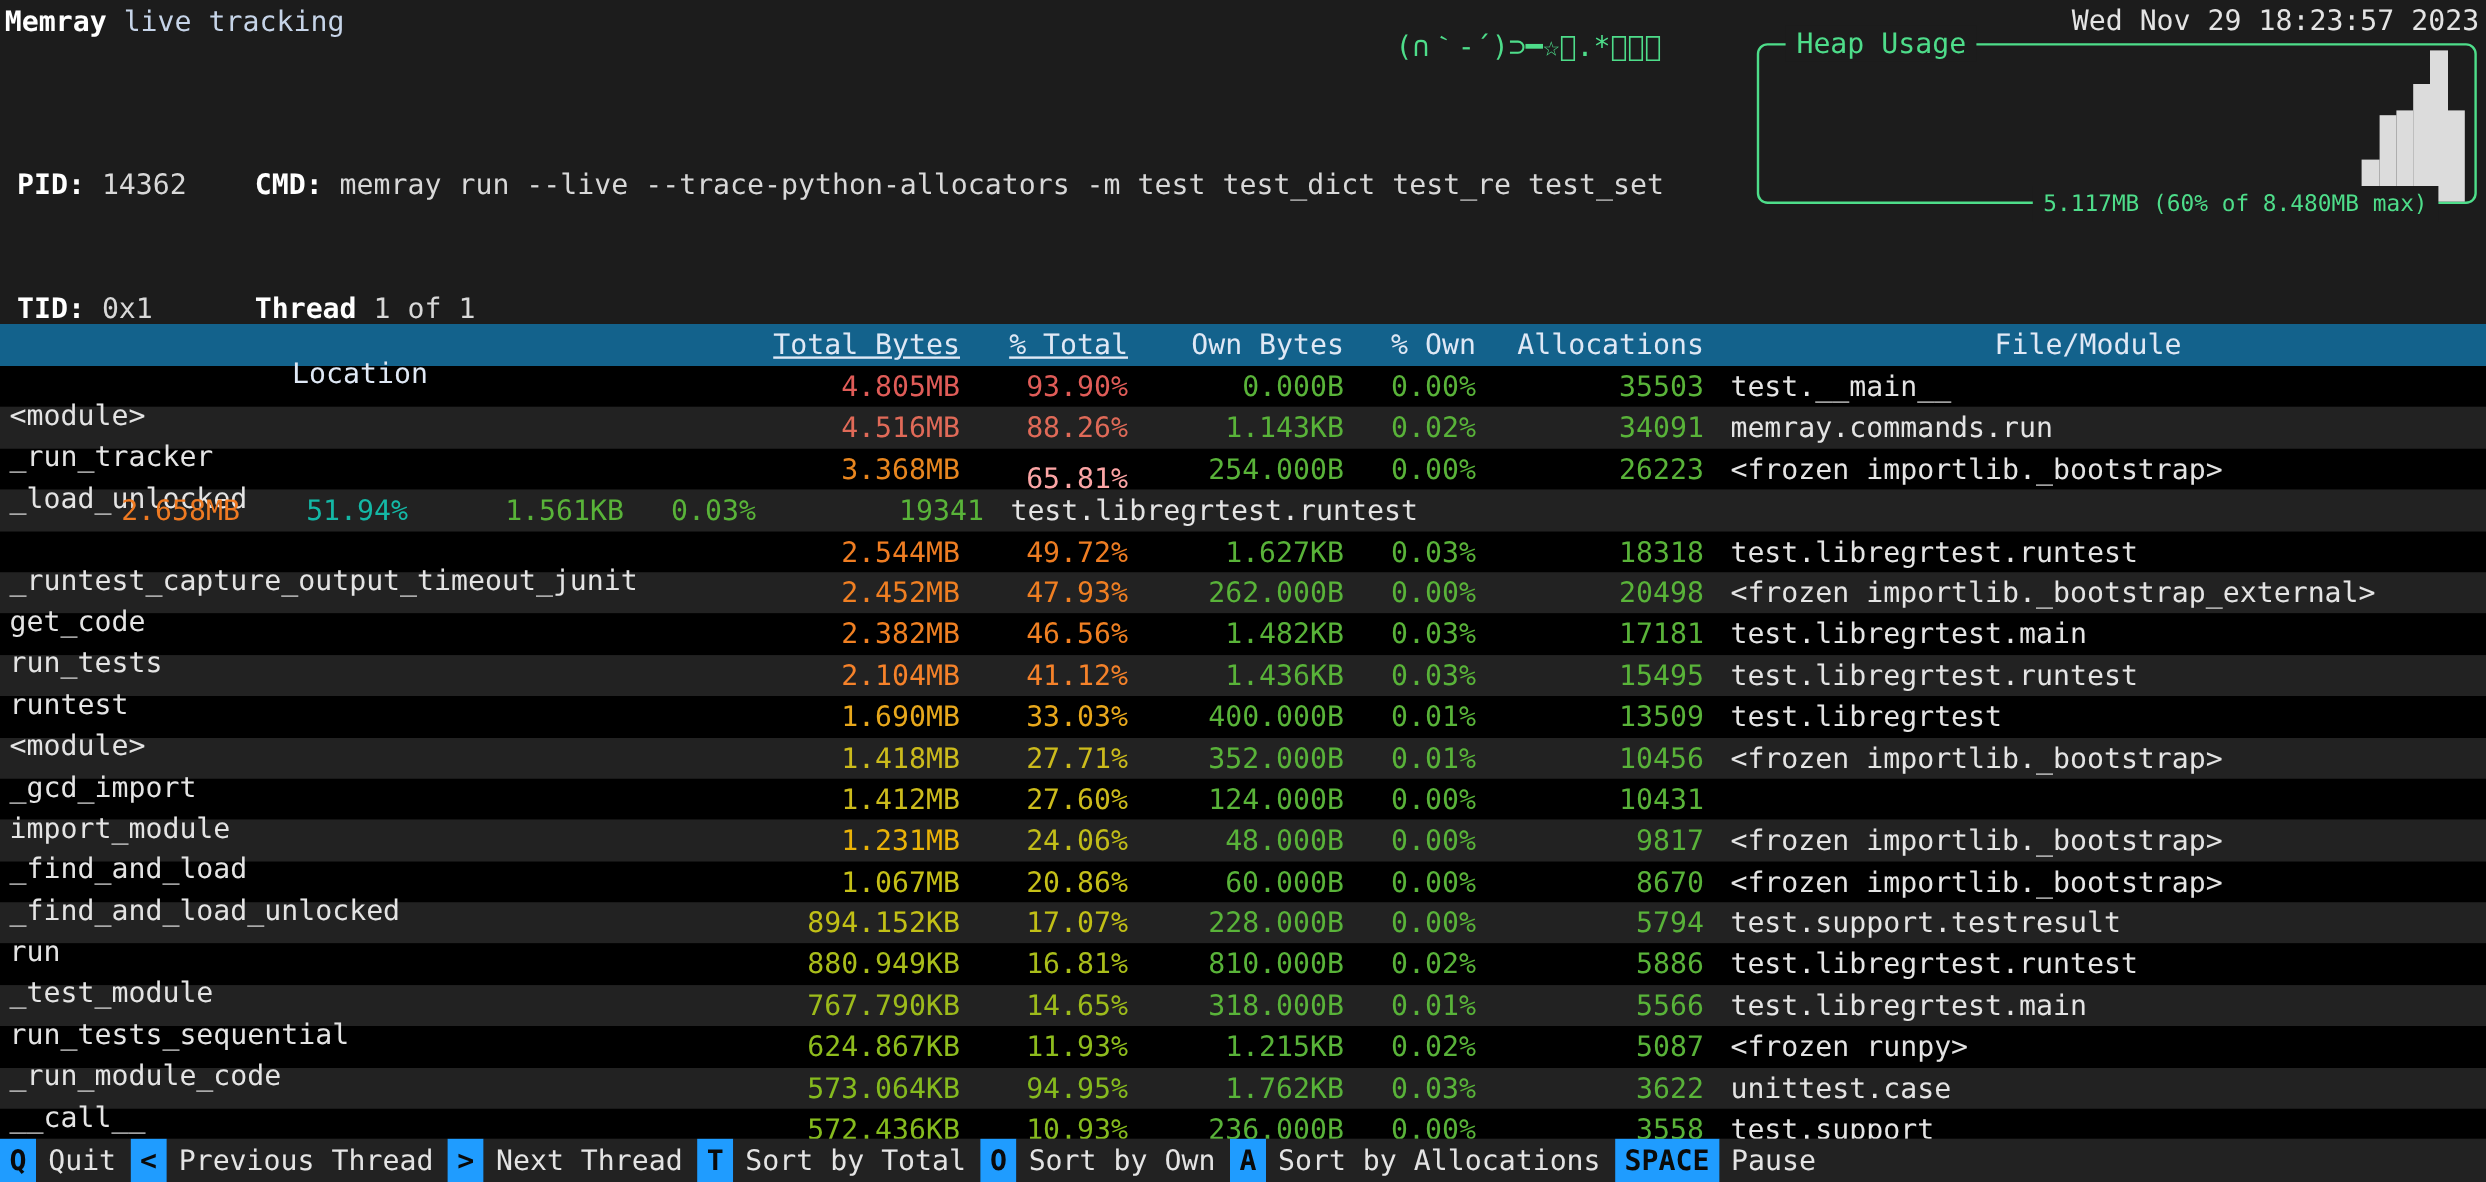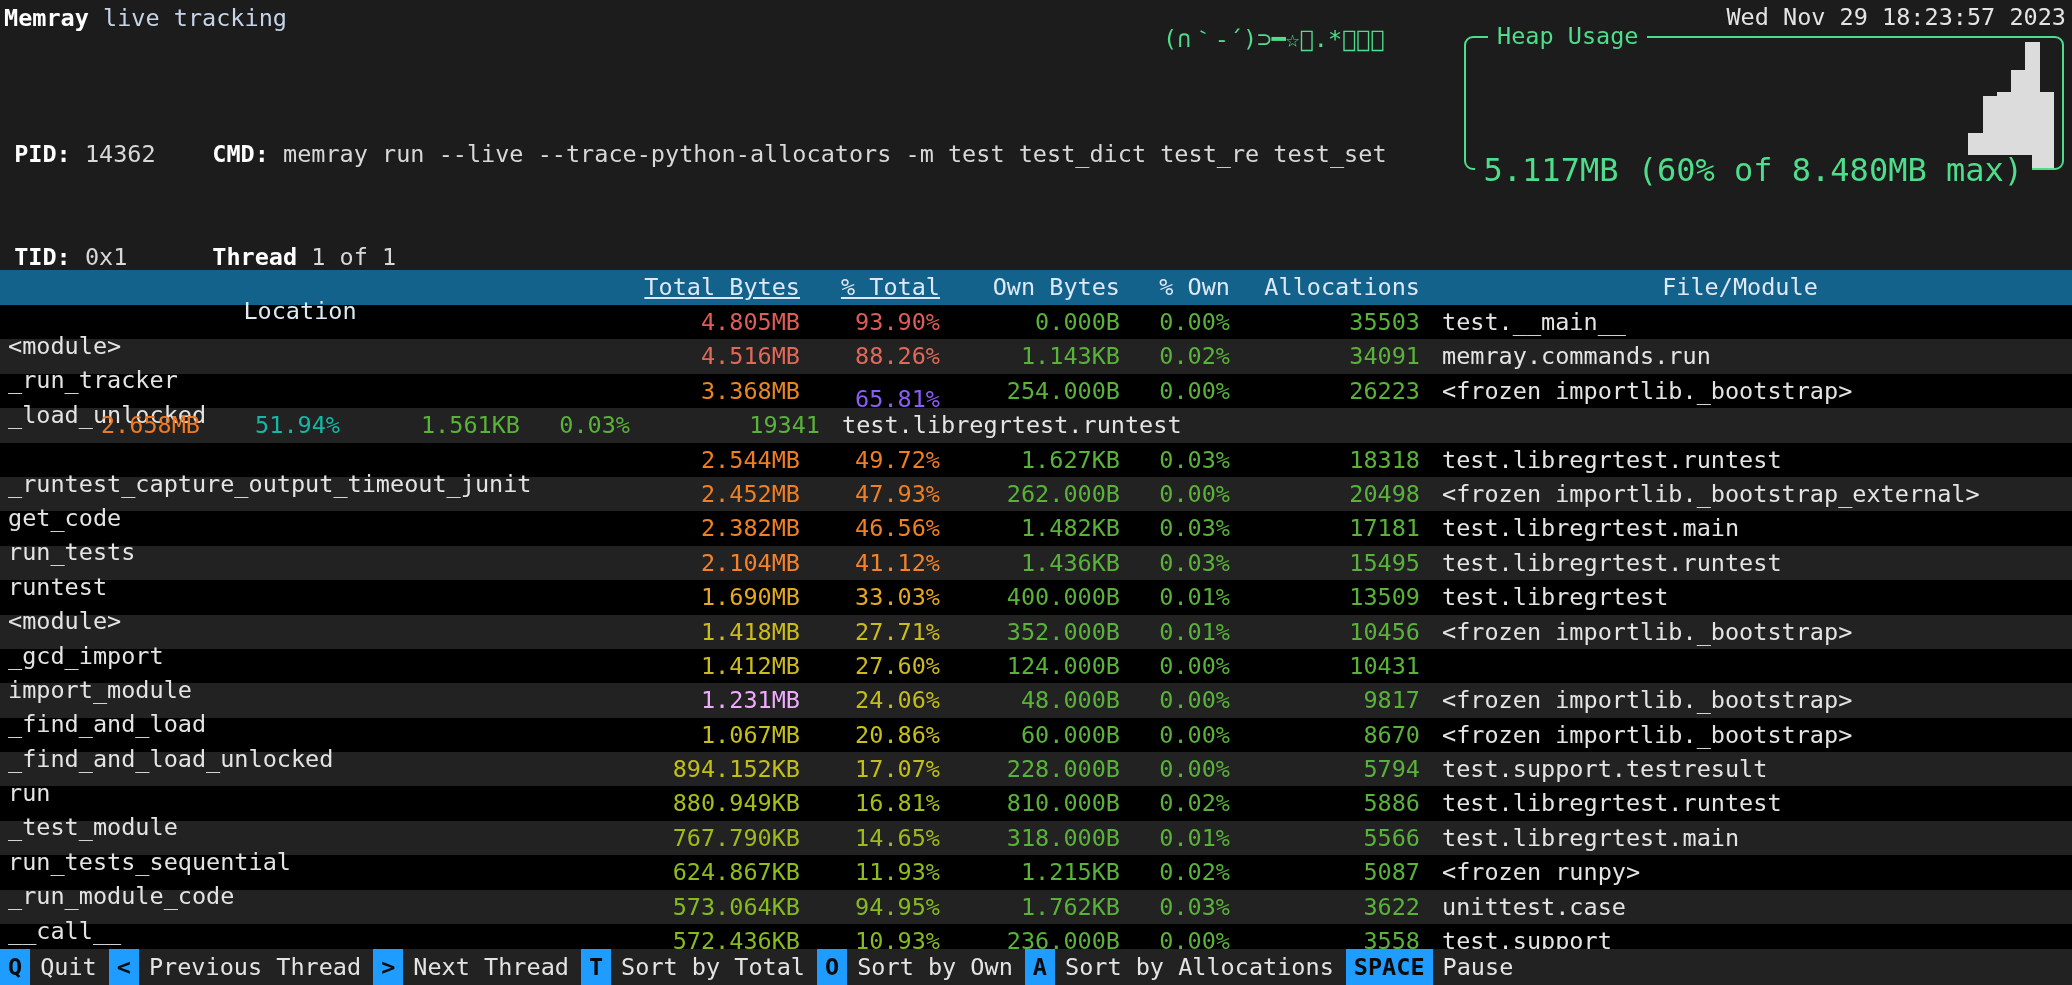--- a/index.html
+++ b/index.html
@@ -95,21 +95,21 @@
   }
   .heap-footer {
     position: absolute;
     right: 30px;
     bottom: -17px;
     background: #1c1c1c;
     padding: 0 9px;
     color: #4edd8a;
     white-space: pre;
     line-height: 30px;
-    font-size: 32px;
+    font-size: 19px;
   }
   .heap-plot {
     position: absolute;
     left: 2px;
     right: 2px;
     bottom: 0px;
     top: 2px;
     display: flex;
     align-items: flex-end;
     justify-content: flex-end;
@@ -263,30 +263,30 @@
         <div class="c-total"><span class="u">Total Bytes</span></div>
         <div class="c-pcttotal"><span class="u">% Total</span></div>
         <div class="c-own"><span>Own Bytes</span></div>
         <div class="c-pctown"><span>% Own</span></div>
         <div class="c-allocs"><span>Allocations</span></div>
         <div class="c-file"><span>File/Module</span></div>
       </div>
     <div id="table-body">
         <div class="row odd"><div class="c-location">&lt;module&gt;</div><div class="c-total" style="color: rgb(224, 92, 88);">4.805MB</div><div class="c-pcttotal" style="color: rgb(224, 92, 88);">93.90%</div><div class="c-own">0.000B</div><div class="c-pctown">0.00%</div><div class="c-allocs">35503</div><div class="c-file">test.__main__</div></div>
         <div class="row even"><div class="c-location">_run_tracker</div><div class="c-total" style="color: rgb(224, 106, 88);">4.516MB</div><div class="c-pcttotal" style="color: rgb(224, 106, 88);">88.26%</div><div class="c-own">1.143KB</div><div class="c-pctown">0.02%</div><div class="c-allocs">34091</div><div class="c-file">memray.commands.run</div></div>
-        <div class="row odd"><div class="c-location">_load_unlocked</div><div class="c-total" style="color: rgb(232, 134, 31);">3.368MB</div><div class="c-pcttotal" style="color: #8b5cf6; margin-top: 17px;">65.81%</div><div class="c-own">254.000B</div><div class="c-pctown">0.00%</div><div class="c-allocs">26223</div><div class="c-file">&lt;frozen importlib._bootstrap&gt;</div></div>
+        <div class="row odd"><div class="c-location">_load_unlocked</div><div class="c-total" style="color: rgb(232, 134, 31);">3.368MB</div><div class="c-pcttotal" style="color: #fca5a5; margin-top: 17px;">65.81%</div><div class="c-own">254.000B</div><div class="c-pctown">0.00%</div><div class="c-allocs">26223</div><div class="c-file">&lt;frozen importlib._bootstrap&gt;</div></div>
         <div class="row even"><div class="c-total" style="color: rgb(239, 122, 34);">2.658MB</div><div class="c-pcttotal" style="color: #14b8a6;">51.94%</div><div class="c-own">1.561KB</div><div class="c-pctown">0.03%</div><div class="c-allocs">19341</div><div class="c-file">test.libregrtest.runtest</div></div>
         <div class="row odd"><div class="c-location">_runtest_capture_output_timeout_junit</div><div class="c-total" style="color: rgb(239, 125, 34);">2.544MB</div><div class="c-pcttotal" style="color: rgb(239, 125, 34);">49.72%</div><div class="c-own">1.627KB</div><div class="c-pctown">0.03%</div><div class="c-allocs">18318</div><div class="c-file">test.libregrtest.runtest</div></div>
         <div class="row even"><div class="c-location">get_code</div><div class="c-total" style="color: rgb(240, 127, 34);">2.452MB</div><div class="c-pcttotal" style="color: rgb(240, 127, 34);">47.93%</div><div class="c-own">262.000B</div><div class="c-pctown">0.00%</div><div class="c-allocs">20498</div><div class="c-file">&lt;frozen importlib._bootstrap_external&gt;</div></div>
         <div class="row odd"><div class="c-location">run_tests</div><div class="c-total" style="color: rgb(240, 128, 34);">2.382MB</div><div class="c-pcttotal" style="color: rgb(240, 128, 34);">46.56%</div><div class="c-own">1.482KB</div><div class="c-pctown">0.03%</div><div class="c-allocs">17181</div><div class="c-file">test.libregrtest.main</div></div>
         <div class="row even"><div class="c-location">runtest</div><div class="c-total" style="color: rgb(245, 130, 42);">2.104MB</div><div class="c-pcttotal" style="color: rgb(245, 130, 42);">41.12%</div><div class="c-own">1.436KB</div><div class="c-pctown">0.03%</div><div class="c-allocs">15495</div><div class="c-file">test.libregrtest.runtest</div></div>
         <div class="row odd"><div class="c-location">&lt;module&gt;</div><div class="c-total" style="color: rgb(232, 168, 28);">1.690MB</div><div class="c-pcttotal" style="color: rgb(232, 168, 28);">33.03%</div><div class="c-own">400.000B</div><div class="c-pctown">0.01%</div><div class="c-allocs">13509</div><div class="c-file">test.libregrtest</div></div>
         <div class="row even"><div class="c-location">_gcd_import</div><div class="c-total" style="color: rgb(204, 187, 28);">1.418MB</div><div class="c-pcttotal" style="color: rgb(204, 187, 28);">27.71%</div><div class="c-own">352.000B</div><div class="c-pctown">0.01%</div><div class="c-allocs">10456</div><div class="c-file">&lt;frozen importlib._bootstrap&gt;</div></div>
         <div class="row odd"><div class="c-location">import_module</div><div class="c-total" style="color: rgb(204, 187, 28);">1.412MB</div><div class="c-pcttotal" style="color: rgb(204, 187, 28);">27.60%</div><div class="c-own">124.000B</div><div class="c-pctown">0.00%</div><div class="c-allocs">10431</div></div>
-        <div class="row even"><div class="c-location">_find_and_load</div><div class="c-total" style="color: #f0abfc;">1.231MB</div><div class="c-pcttotal" style="color: rgb(194, 189, 25);">24.06%</div><div class="c-own">48.000B</div><div class="c-pctown">0.00%</div><div class="c-allocs">9817</div><div class="c-file">&lt;frozen importlib._bootstrap&gt;</div></div>
+        <div class="row even"><div class="c-location">_find_and_load</div><div class="c-total" style="color: #eab308;">1.231MB</div><div class="c-pcttotal" style="color: rgb(194, 189, 25);">24.06%</div><div class="c-own">48.000B</div><div class="c-pctown">0.00%</div><div class="c-allocs">9817</div><div class="c-file">&lt;frozen importlib._bootstrap&gt;</div></div>
         <div class="row odd"><div class="c-location">_find_and_load_unlocked</div><div class="c-total" style="color: rgb(198, 192, 24);">1.067MB</div><div class="c-pcttotal" style="color: rgb(198, 192, 24);">20.86%</div><div class="c-own">60.000B</div><div class="c-pctown">0.00%</div><div class="c-allocs">8670</div><div class="c-file">&lt;frozen importlib._bootstrap&gt;</div></div>
         <div class="row even"><div class="c-location">run</div><div class="c-total" style="color: rgb(194, 192, 22);">894.152KB</div><div class="c-pcttotal" style="color: rgb(194, 192, 22);">17.07%</div><div class="c-own">228.000B</div><div class="c-pctown">0.00%</div><div class="c-allocs">5794</div><div class="c-file">test.support.testresult</div></div>
         <div class="row odd"><div class="c-location">_test_module</div><div class="c-total" style="color: rgb(169, 189, 26);">880.949KB</div><div class="c-pcttotal" style="color: rgb(169, 189, 26);">16.81%</div><div class="c-own">810.000B</div><div class="c-pctown">0.02%</div><div class="c-allocs">5886</div><div class="c-file">test.libregrtest.runtest</div></div>
         <div class="row even"><div class="c-location">run_tests_sequential</div><div class="c-total" style="color: rgb(157, 187, 27);">767.790KB</div><div class="c-pcttotal" style="color: rgb(157, 187, 27);">14.65%</div><div class="c-own">318.000B</div><div class="c-pctown">0.01%</div><div class="c-allocs">5566</div><div class="c-file">test.libregrtest.main</div></div>
         <div class="row odd"><div class="c-location">_run_module_code</div><div class="c-total" style="color: rgb(142, 188, 29);">624.867KB</div><div class="c-pcttotal" style="color: rgb(142, 188, 29);">11.93%</div><div class="c-own">1.215KB</div><div class="c-pctown">0.02%</div><div class="c-allocs">5087</div><div class="c-file">&lt;frozen runpy&gt;</div></div>
         <div class="row even"><div class="c-location">__call__</div><div class="c-total" style="color: rgb(134, 187, 30);">573.064KB</div><div class="c-pcttotal" style="color: rgb(134, 187, 30);">94.95%</div><div class="c-own">1.762KB</div><div class="c-pctown">0.03%</div><div class="c-allocs">3622</div><div class="c-file">unittest.case</div></div>
         <div class="row odd"><div class="c-location">run_unittest</div><div class="c-total" style="color: rgb(134, 187, 30);">572.436KB</div><div class="c-pcttotal" style="color: rgb(134, 187, 30);">10.93%</div><div class="c-own">236.000B</div><div class="c-pctown">0.00%</div><div class="c-allocs">3558</div><div class="c-file">test.support</div></div>
       </div>
   </div>
 

